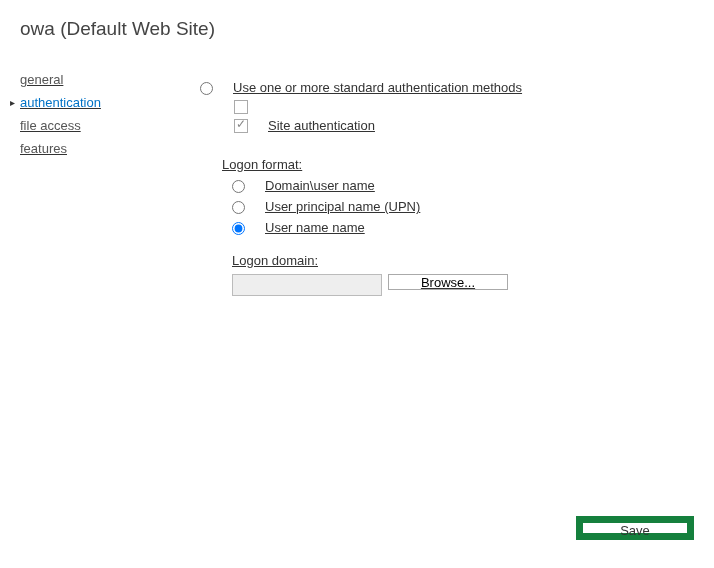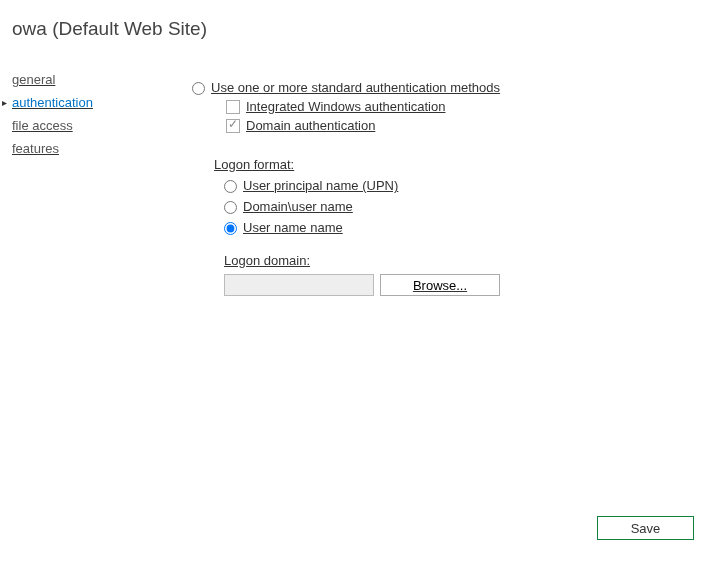--- a/index.html
+++ b/index.html
@@ -5,21 +5,21 @@
   * { box-sizing: border-box; margin: 0; padding: 0; }
   body {
     font-family: "Segoe UI", Arial, sans-serif;
     font-size: 13px;
     color: #333;
     background: #fff;
     width: 714px;
     height: 568px;
     position: relative;
   }
-  .container { padding: 18px 12px; }
+  .container { padding: 18px 20px; }
   .title {
     font-size: 19px;
     font-weight: 300;
     color: #444;
     margin-bottom: 28px;
   }
   .layout { display: flex; gap: 40px; text-decoration: underline; }
   .sidebar { width: 140px; flex-shrink: 0; }
   .sidebar-item {
     display: flex;
@@ -34,21 +34,21 @@
   .sidebar-item .caret {
     position: absolute;
     left: -10px;
     font-size: 10px;
     color: #333;
   }
   .main { flex: 1; padding-top: 12px; }
   .radio-row, .check-row {
     display: flex;
     align-items: flex-start;
-    gap: 6px;
+    gap: 20px;
     margin-bottom: 4px;
     font-size: 13px;
     color: #333;
   }
   .radio-row input[type=radio], .check-row input[type=checkbox] {
     margin-top: 2px;
   }
   .sub-options { margin-left: 22px; }
   .sub-options .check-row { margin-bottom: 4px; padding-left: 12px; position: relative; }
   .checkbox-figure {
@@ -84,37 +84,37 @@
   .domain-input {
     width: 150px;
     height: 22px;
     border: 1px solid #bbb;
     background: #eee;
     font-size: 12px;
     padding: 0 4px;
   }
   .browse-btn {
     width: 120px;
-    height: 22px;
+    height: 16px;
     border: 1px solid #aaa;
     background: #fff;
     font-size: 13px;
     cursor: pointer;
   }
   .bottom-buttons {
     position: absolute;
     bottom: 28px;
     right: 20px;
     display: flex;
     gap: 8px;
   }
   .bottom-buttons button {
-    width: 97px;
+    width: 118px;
     height: 24px;
-    border: 1px solid #15803d;
+    border: 7px solid #15803d;
     background: #fff;
     font-size: 13px;
     cursor: pointer;
     color: #333;
   }
   input[type=radio] {
     width: 13px; height: 13px;
   }
 </style>
 </head>
@@ -141,39 +141,38 @@
     </div>
 
     <div class="main">
       <div class="radio-row">
         <input type="radio" name="authmode" style="">
         <span>Use one or more standard authentication methods</span>
       </div>
       <div class="sub-options">
         <div class="check-row">
           <span class="checkbox-figure"></span>
-          <span>Integrated Windows authentication</span>
         </div>
         <div class="check-row">
           <span class="checkbox-figure checked"></span>
-          <span>Domain authentication</span>
+          <span>Site authentication</span>
         </div>
       </div>
 
       <div class="section-gap"></div>
 
       <div class="label-small">Logon format:</div>
       <div class="logon-opts">
         <div class="radio-row">
           <input type="radio" name="logonfmt" style="">
-          <span>User principal name (UPN)</span>
+          <span>Domain\user name</span>
         </div>
         <div class="radio-row">
           <input type="radio" name="logonfmt" style="">
-          <span>Domain\user name</span>
+          <span>User principal name (UPN)</span>
         </div>
         <div class="radio-row">
           <input type="radio" name="logonfmt" checked="" style="">
           <span>User name name</span>
         </div>
       </div>
 
       <div class="logon-domain-block">
         <div class="logon-domain-label">Logon domain:</div>
         <div class="domain-input-row">

